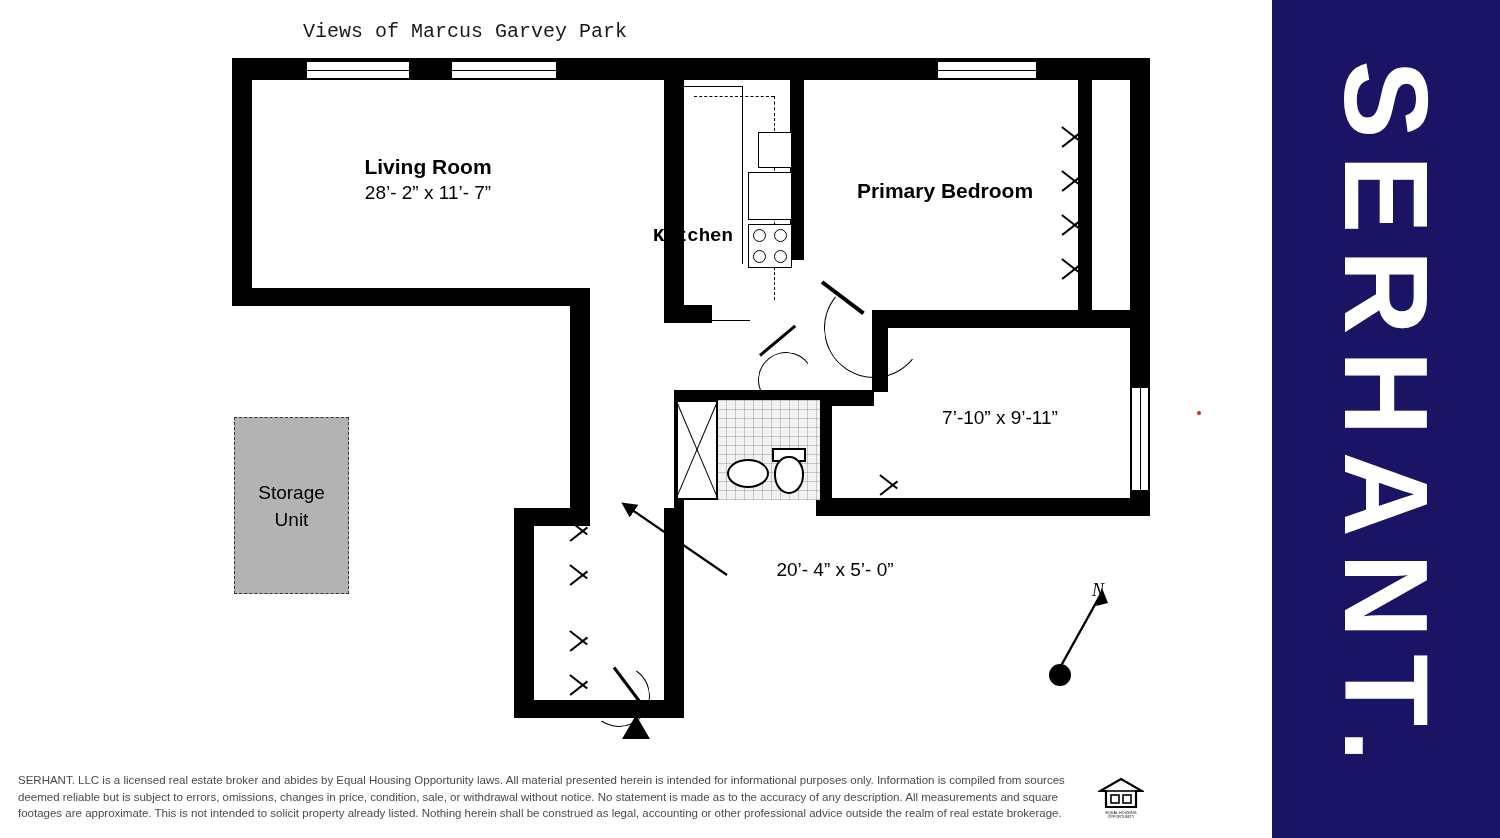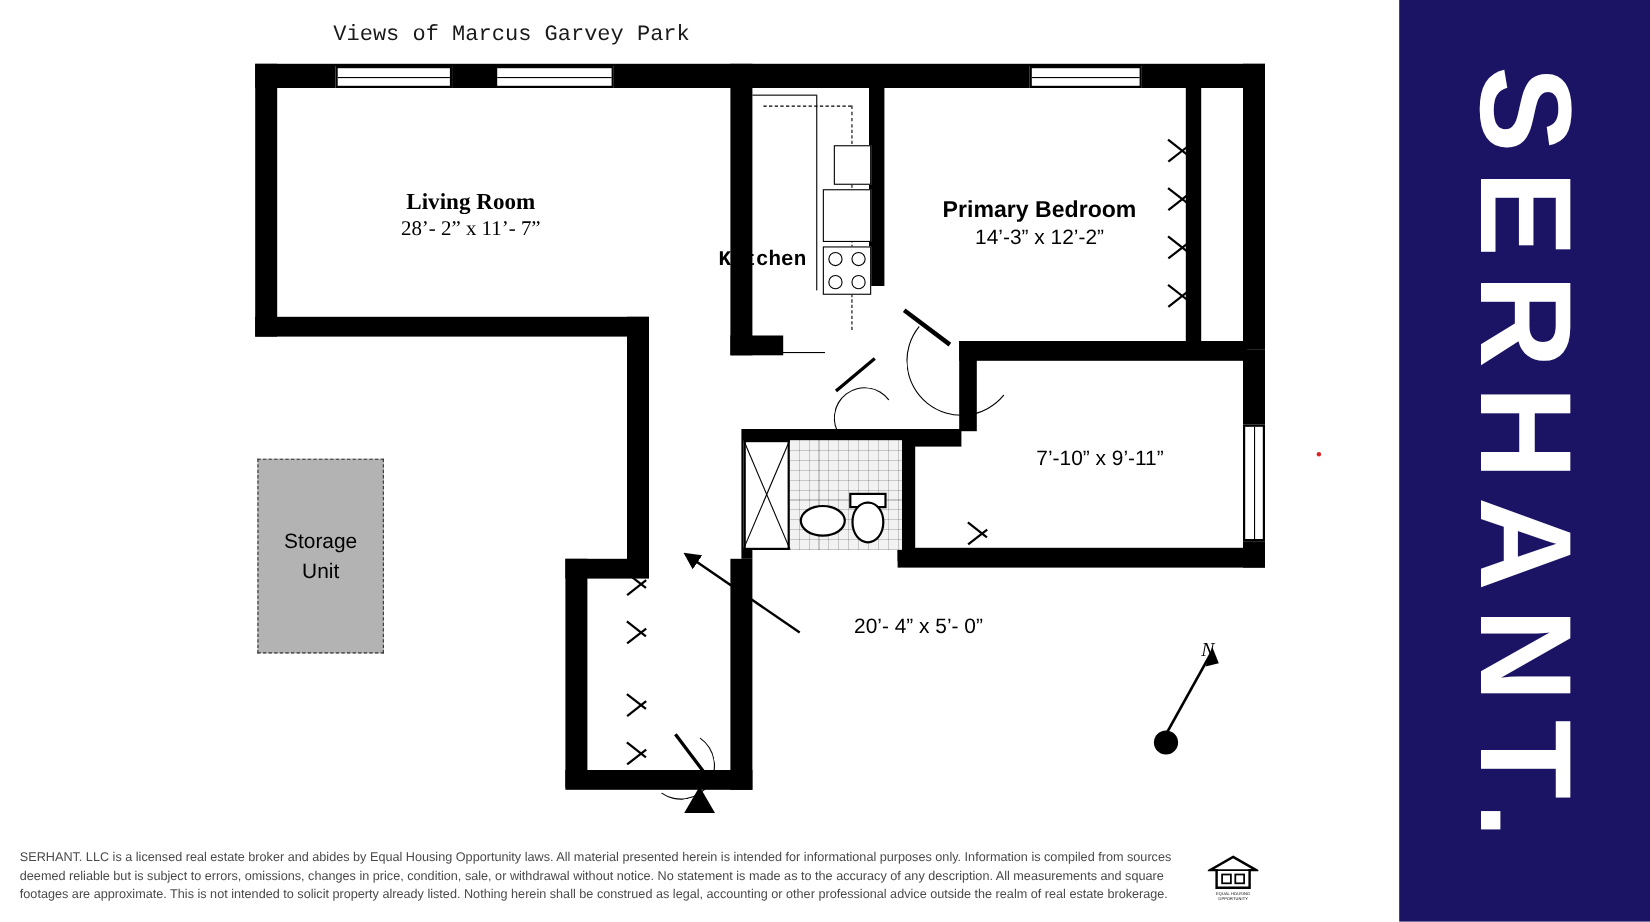--- a/index.html
+++ b/index.html
@@ -428,32 +428,31 @@
   <div class="chevron" style="left:570px; top:512px;"></div>
   <div class="chevron" style="left:570px; top:556px;"></div>
   <div class="chevron" style="left:570px; top:622px;"></div>
   <div class="chevron" style="left:570px; top:666px;"></div>
   <div class="chevron" style="left:1062px; top:118px;"></div>
   <div class="chevron" style="left:1062px; top:162px;"></div>
   <div class="chevron" style="left:1062px; top:206px;"></div>
   <div class="chevron" style="left:1062px; top:250px;"></div>
   <div class="chevron" style="left:880px; top:466px;"></div>
 
-  <div class="room-label" style="left:258px; top:170px; width:340px;font-family:Liberation Serif, serif;">
+  <div class="room-label" style="left:258px; top:154px; width:340px;">
     <span class="rl-name">Living Room</span>
     <span class="rl-dims">28’- 2” x 11’- 7”</span>
   </div>
 
   <div class="room-label small" style="left:608px; top:223px; width:170px;">
     <span class="rl-name">Kitchen</span>
   </div>
 
   <div class="room-label" style="left:790px; top:178px; width:310px;">
     <span class="rl-name">Primary Bedroom</span>
-    <span class="rl-dims">14’-3” x 12’-2”</span>
   </div>
 
   <div class="room-label" style="left:850px; top:405px; width:300px;">
     <span class="rl-dims">7’-10” x 9’-11”</span>
   </div>
 
   <div class="room-label" style="left:690px; top:557px; width:290px;">
     <span class="rl-dims">20’- 4” x 5’- 0”</span>
   </div>
 

